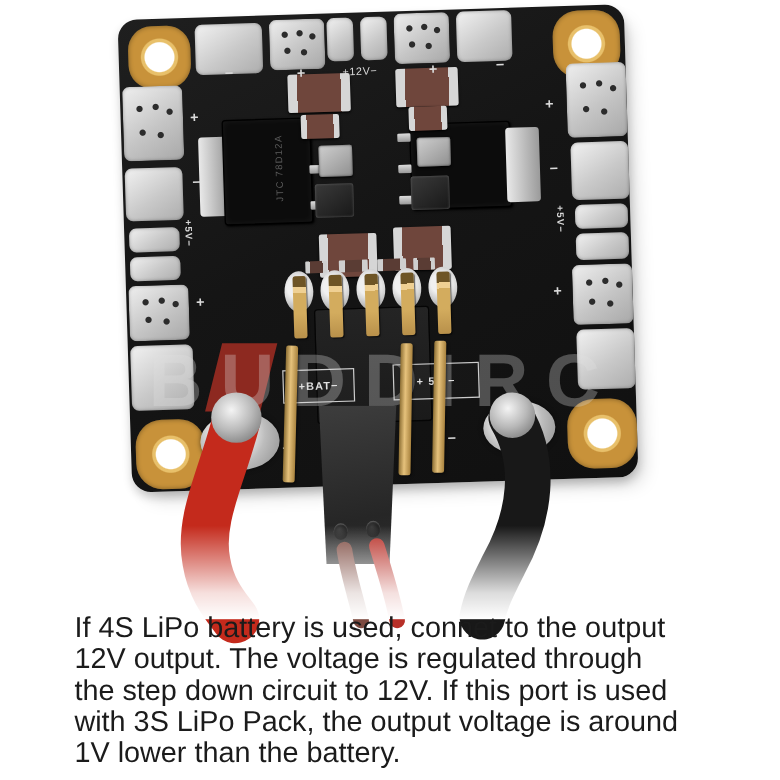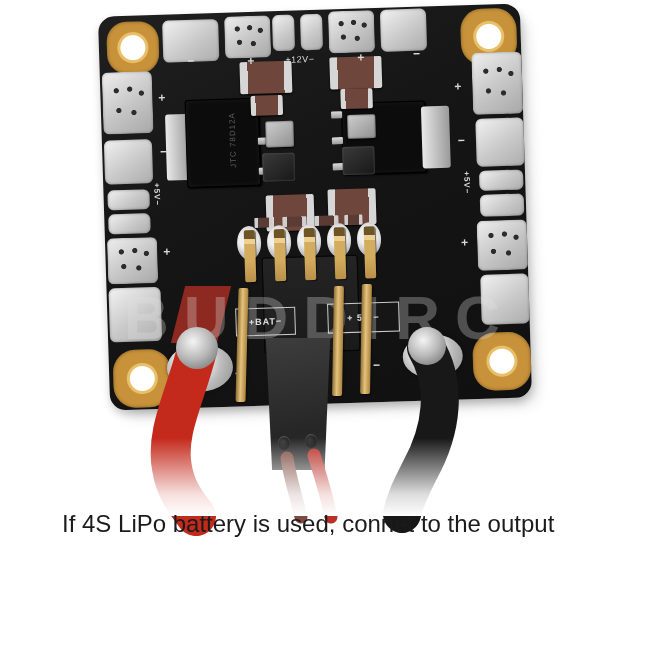--- a/index.html
+++ b/index.html
@@ -226,13 +226,17 @@
     </radialGradient>
   </defs>
   <circle cx="197" cy="348" r="21" fill="url(#solder)"></circle>
   <circle cx="427" cy="346" r="19" fill="url(#solder)"></circle>
 </svg>
 
 <div class="fade"></div>
 
 <div class="caption">
   <div>If 4S LiPo battery is used, connet to the output</div>
+  <div>12V output. The voltage is regulated through</div>
+  <div>the step down circuit to 12V. If this port is used</div>
+  <div>with 3S LiPo Pack, the output voltage is around</div>
+  <div>1V lower than the battery.</div>
 </div>
 
 </body></html>

